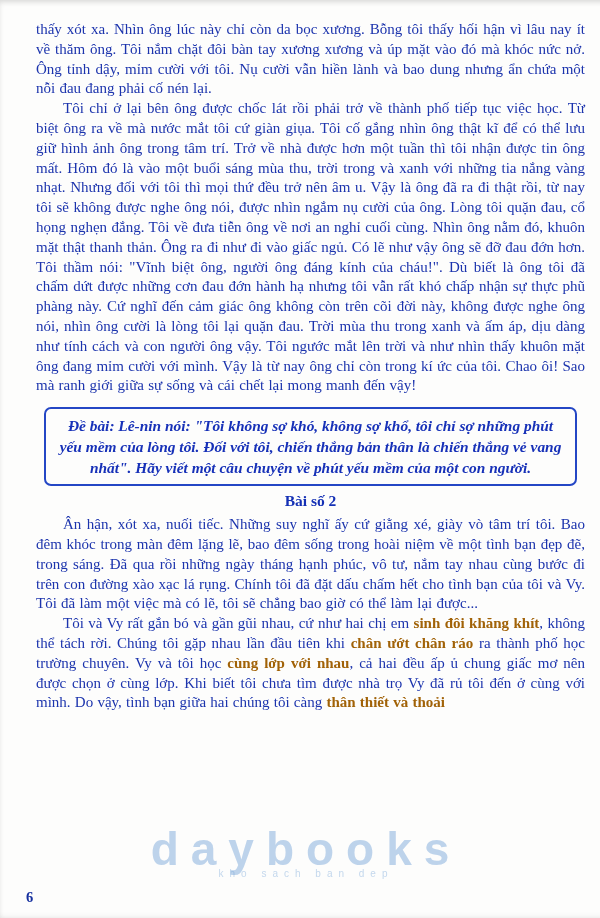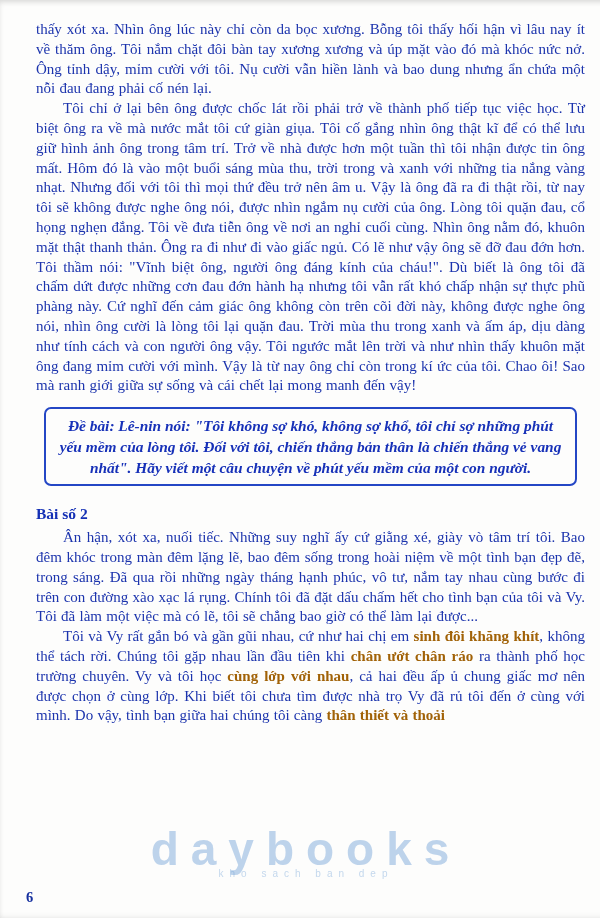--- a/index.html
+++ b/index.html
@@ -36,24 +36,24 @@
     border-radius:7px;
     padding:6px 10px;
     font-weight:bold;
     font-style:italic;
     text-align:center;
     font-size:15.4px;
     line-height:21px;
     color:#1731b8;
   }
   .section-title {
-    text-align:left;
+    text-align:center;
     font-weight:bold;
     font-size:15.5px;
-    margin:19px 0 5px 0;
+    margin:6px 0 5px 0;
     color:#1430b5;
   }
   .bold-phrase {
     font-weight:bold;
     color:#a16207;
   }
   .watermark {
     position:absolute;
     left:50%;
     transform:translateX(-50%);

